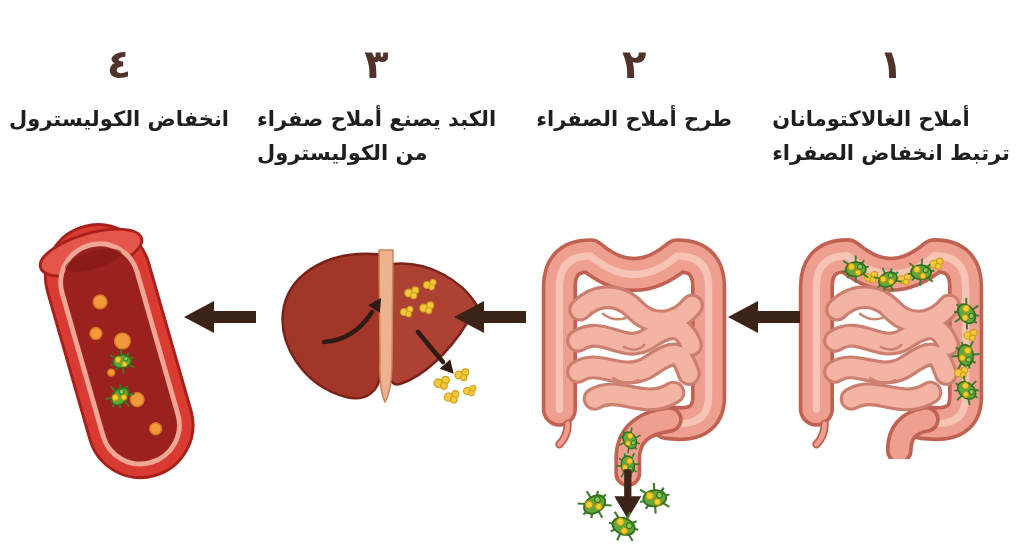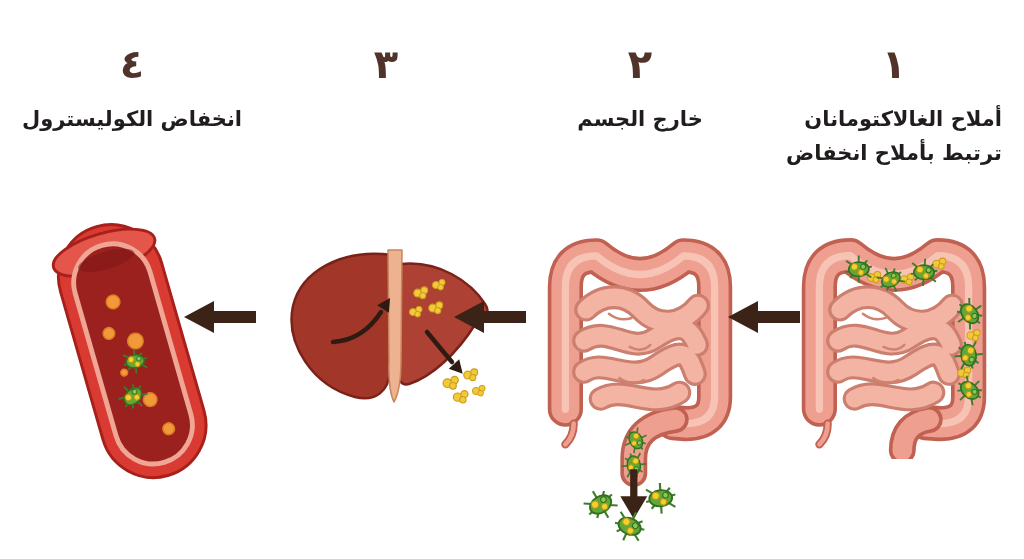--- a/index.html
+++ b/index.html
@@ -7,21 +7,21 @@
     position:relative;width:1024px;height:559px;background:#fff;overflow:hidden;
     font-family:"DejaVu Sans",sans-serif;direction:rtl;
   }
   .row{display:flex;align-items:flex-start;padding:0 14px;column-gap:22px;}
   .step{flex:0 0 232px;display:flex;flex-direction:column;align-items:center;}
   .step-number{
     margin-top:40px;height:48px;line-height:48px;font-size:40px;font-weight:bold;
     color:#523329;text-align:center;
   }
   .step-caption{
-    margin-top:14px;min-height:100px;text-align:right;font-weight:bold;
+    margin-top:14px;min-height:100px;text-align:left;font-weight:bold;
     font-size:21px;line-height:34px;color:#211D1C;
   }
   .cap-line{display:block;white-space:nowrap;}
   .step-figure{display:flex;justify-content:center;}
   .fig-int1{margin-top:8px;}
   .fig-int2{margin-top:8px;}
   .fig-liver{margin-top:40px;}
   .fig-vessel{margin-top:4px;}
   .flow-arrow{position:absolute;top:297px;}
   #flow-arrow-1{left:726px;}
@@ -53,21 +53,21 @@
   </defs>
 </svg>
 
 <div class="canvas">
   <div class="row">
 
     <div class="step">
       <div class="step-number">١</div>
       <div class="step-caption">
         <span class="cap-line">أملاح الغالاكتومانان</span>
-        <span class="cap-line">ترتبط بأملاح انخفاض</span>
+        <span class="cap-line">ترتبط انخفاض الصفراء</span>
       </div>
       <div class="step-figure fig-int1">
         <svg width="228" height="249" viewBox="0 0 220 240">
 
           <path d="M38,192 L38,74 Q38,44 68,44 Q110,80 152,44 Q182,44 182,74 L182,180 Q182,206 154,206 L140,205" fill="none" stroke="#C06152" stroke-width="34" stroke-linecap="round" stroke-linejoin="round"></path>
           <path d="M38,192 L38,74 Q38,44 68,44 Q110,80 152,44 Q182,44 182,74 L182,180 Q182,206 154,206 L140,205" fill="none" stroke="#EF9F90" stroke-width="27" stroke-linecap="round" stroke-linejoin="round"></path>
           <path d="M38,192 L38,74 Q38,44 68,44 Q110,80 152,44 Q182,44 182,74 L182,180 Q182,206 154,206 L140,205" fill="none" stroke="#F7C3B5" stroke-width="7" stroke-linecap="round" stroke-linejoin="round"></path>
 
           <path d="M144,202 Q118,206 118,232" fill="none" stroke="#C06152" stroke-width="26" stroke-linecap="round"></path>
           <path d="M144,202 Q118,206 118,232" fill="none" stroke="#EF9F90" stroke-width="19" stroke-linecap="round"></path>
@@ -106,21 +106,21 @@
           <use href="#fiber" transform="translate(183,100) scale(1.2) rotate(70)"></use>
           <use href="#fiber" transform="translate(182,140) scale(1.2) rotate(100)"></use>
           <use href="#fiber" transform="translate(183,174) scale(1.15) rotate(60)"></use>
         </svg>
       </div>
     </div>
 
     <div class="step">
       <div class="step-number">٢</div>
       <div class="step-caption">
-        <span class="cap-line">خارج الجسم</span>
+        <span class="cap-line">طرح أملاح الصفراء</span>
       </div>
       <div class="step-figure fig-int2">
         <svg width="228" height="332" viewBox="0 0 220 320">
           <path d="M38,192 L38,74 Q38,44 68,44 Q110,80 152,44 Q182,44 182,74 L182,180 Q182,206 154,206 L142,205" fill="none" stroke="#C06152" stroke-width="34" stroke-linecap="round" stroke-linejoin="round"></path>
           <path d="M38,192 L38,74 Q38,44 68,44 Q110,80 152,44 Q182,44 182,74 L182,180 Q182,206 154,206 L142,205" fill="none" stroke="#EF9F90" stroke-width="27" stroke-linecap="round" stroke-linejoin="round"></path>
           <path d="M38,192 L38,74 Q38,44 68,44 Q110,80 152,44 Q182,44 182,74 L182,180 Q182,206 154,206 L142,205" fill="none" stroke="#F7C3B5" stroke-width="7" stroke-linecap="round" stroke-linejoin="round"></path>
 
           <path d="M144,202 Q104,207 104,240 L104,254" fill="none" stroke="#C06152" stroke-width="26" stroke-linecap="round"></path>
           <path d="M144,202 Q104,207 104,240 L104,254" fill="none" stroke="#EF9F90" stroke-width="19" stroke-linecap="round"></path>
 
@@ -158,20 +158,22 @@
           <use href="#fiber" transform="translate(72,284) scale(1.3) rotate(-15)"></use>
           <use href="#fiber" transform="translate(130,278) scale(1.3) rotate(12)"></use>
           <use href="#fiber" transform="translate(100,305) scale(1.3) rotate(40)"></use>
         </svg>
       </div>
     </div>
 
     <div class="step">
       <div class="step-number">٣</div>
       <div class="step-caption">
+        <span class="cap-line">الكبد يصنع أملاح صفراء</span>
+        <span class="cap-line">من الكوليسترول</span>
       </div>
       <div class="step-figure fig-liver">
         <svg width="230" height="170" viewBox="0 0 230 170">
 
           <path d="M121,13 C70,6 30,30 22,64 C14,102 42,144 84,155 C104,160 118,150 119,128 L120,24 Z" fill="#A13629" stroke="#7A221A" stroke-width="2.5" stroke-linejoin="round"></path>
 
           <path d="M130,22 C168,18 200,40 214,62 C220,71 214,79 205,81 C186,112 160,135 138,142 C130,144 127,138 127,128 L128,30 Z" fill="#AC4134" stroke="#7A221A" stroke-width="2.5" stroke-linejoin="round"></path>
 
           <path d="M117,8 L131,8 L130,118 Q130,148 123,160 Q117,148 118,118 Z" fill="#EDB28F" stroke="#C9845E" stroke-width="1.5" stroke-linejoin="round"></path>
 

